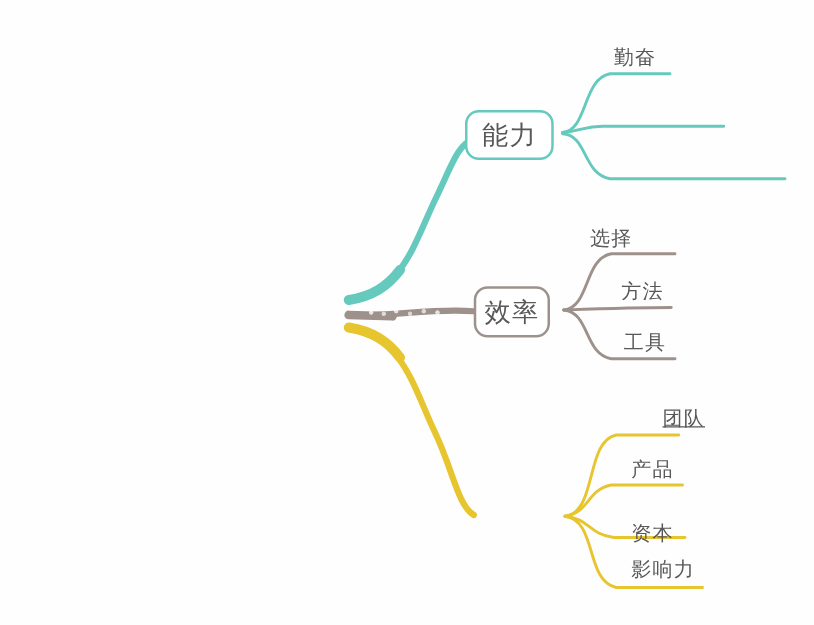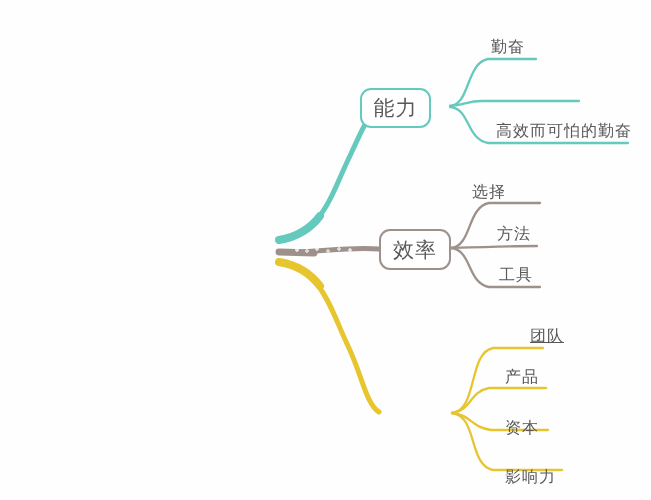--- a/index.html
+++ b/index.html
@@ -21,41 +21,41 @@
   }
   .root-node {
     left:33px; top:216px; width:246px; height:76px;
     border:3px solid #878787; border-radius:16px;
     font-size:33px; letter-spacing:1px; white-space:nowrap;
   }
   .branch-node {
     border:2.5px solid; border-radius:11px;
     font-size:21px; letter-spacing:1px; white-space:nowrap;
   }
-  .bn-ability    { left:360px; top:88px;  width:71px; height:40px; border-color:#66c9bd;align-items:center; }
-  .bn-efficiency { left:379px; top:229px; width:72px; height:41px; border-color:#9e918c; }
+  .bn-ability    { left:372px; top:88px;  width:71px; height:40px; border-color:#66c9bd;align-items:center; }
+  .bn-efficiency { left:379px; top:229px; width:61px; height:41px; border-color:#9e918c; }
   .bn-leverage   { left:379px; top:395px; width:73px; height:41px; border-color:#e6c52f; }
 
   .leaf-label {
     position:absolute; font-size:16px; line-height:19px;
     color:#595757; letter-spacing:1px; white-space:nowrap;
   }
   
   .lf-a0 { left:491px; top:37px; }
   .lf-a1 { left:494px; top:79px; }
   .lf-a2 { left:496px; top:121px; }
   
   .lf-e0 { left:472px; top:182px; }
   .lf-e1 { left:497px; top:224px; }
   .lf-e2 { left:499px; top:265px; }
   
   .lf-l0 { left:530px; top:326px;text-decoration:underline; }
   .lf-l1 { left:505px; top:367px; }
   .lf-l2 { left:505px; top:418px; }
-  .lf-l3 { left:505px; top:447px;margin-top:20px; }
+  .lf-l3 { left:505px; top:447px; }
 
   .watermark {
     position:absolute; left:293px; top:245px; width:66px; height:10px;
     background:
       radial-gradient(circle at 4px 5px,  rgba(255,255,255,0.85) 1.5px, transparent 2px),
       radial-gradient(circle at 14px 6px, rgba(255,255,255,0.75) 1.5px, transparent 2px),
       radial-gradient(circle at 24px 4px, rgba(255,255,255,0.8) 1.5px, transparent 2px),
       radial-gradient(circle at 35px 6px, rgba(255,255,255,0.7) 1.5px, transparent 2px),
       radial-gradient(circle at 46px 4px, rgba(255,255,255,0.75) 1.5px, transparent 2px),
       radial-gradient(circle at 57px 5px, rgba(255,255,255,0.8) 1.5px, transparent 2px);
@@ -106,21 +106,20 @@
 
 
   <div class="node branch-node bn-ability">
     <span>能力</span>
   </div>
   <div class="node branch-node bn-efficiency">
     <span>效率</span>
   </div>
 
   <div class="leaf-label lf-a0">勤奋</div>
-  <div class="leaf-label lf-a2">高效而可怕的勤奋</div>
 
   <div class="leaf-label lf-e0">选择</div>
   <div class="leaf-label lf-e1">方法</div>
   <div class="leaf-label lf-e2">工具</div>
 
   <div class="leaf-label lf-l0">团队</div>
   <div class="leaf-label lf-l1">产品</div>
   <div class="leaf-label lf-l2">资本</div>
   <div class="leaf-label lf-l3">影响力</div>
 

